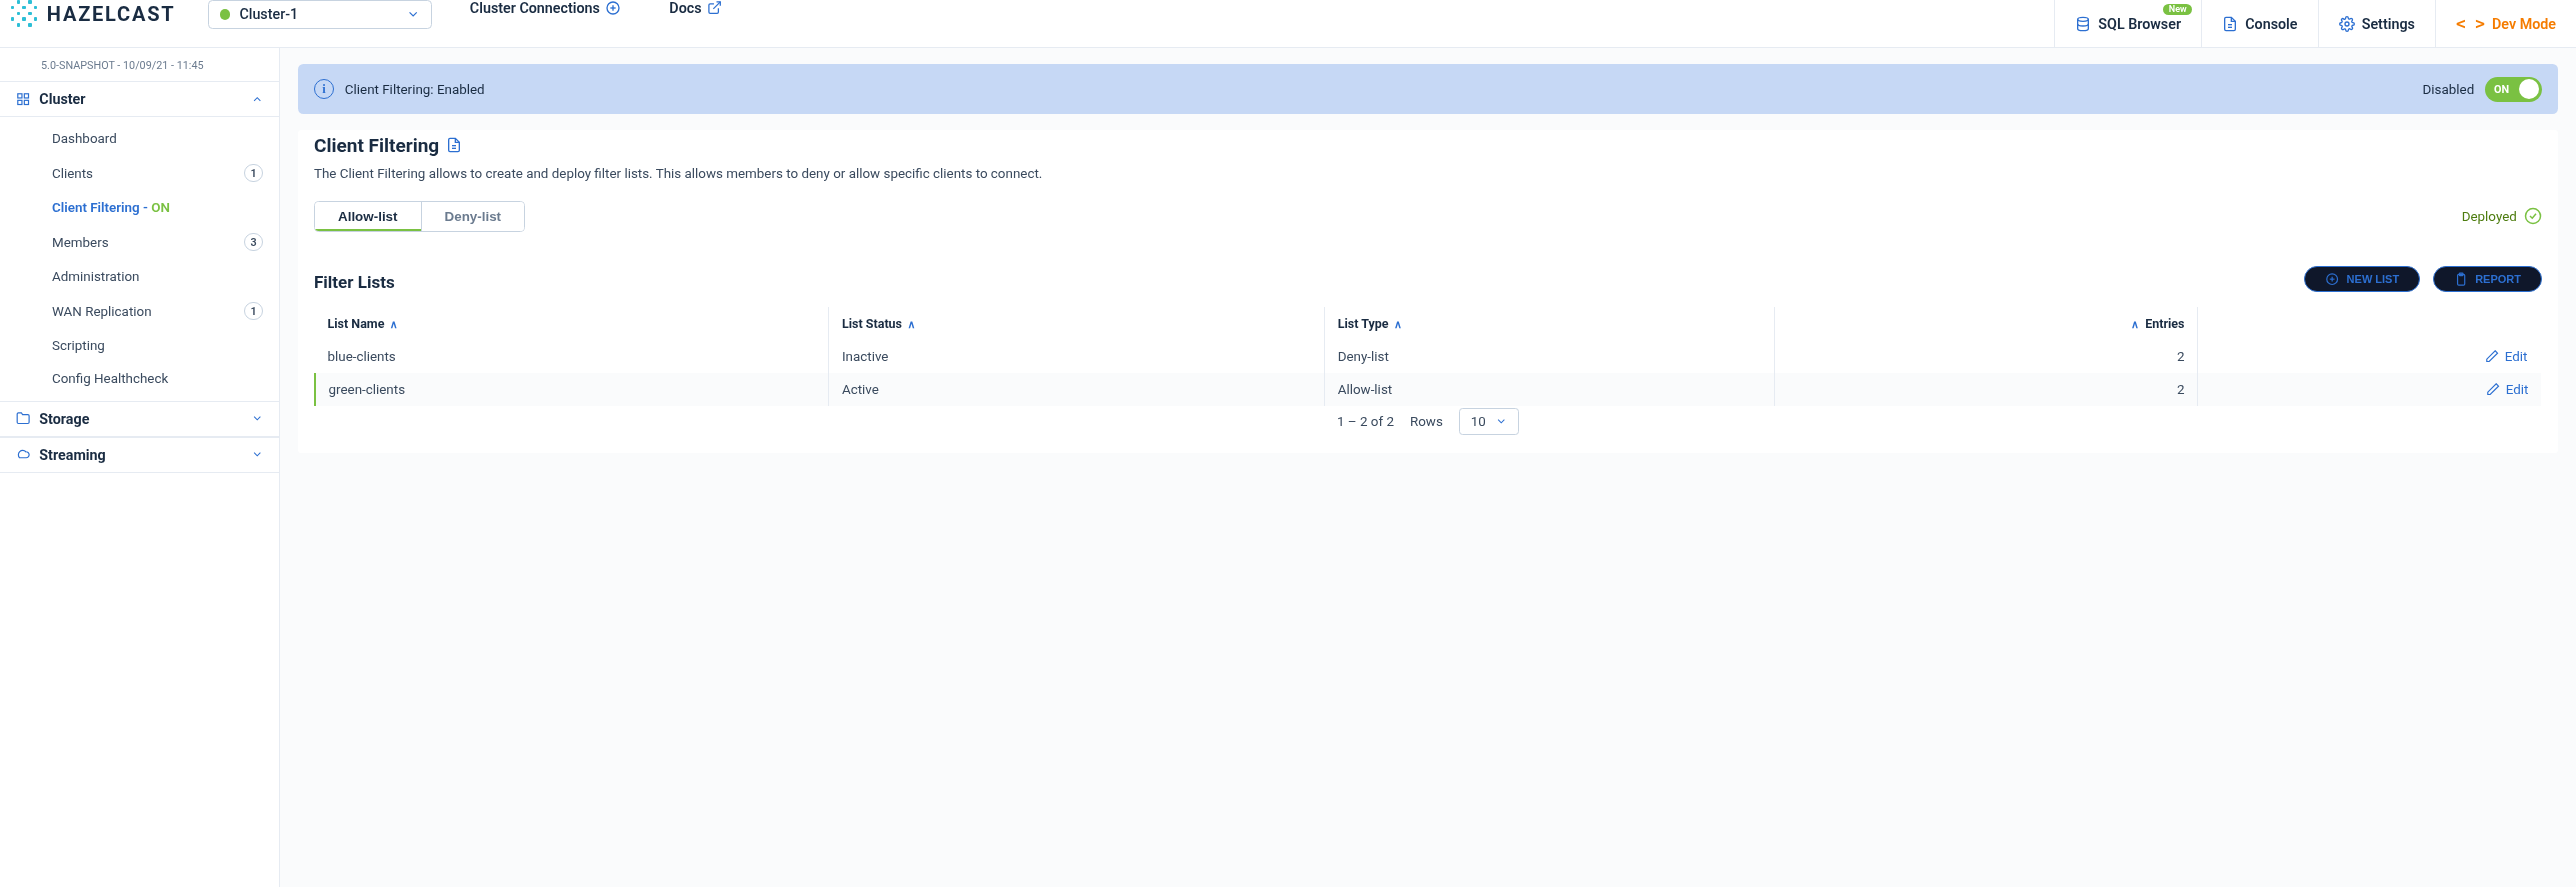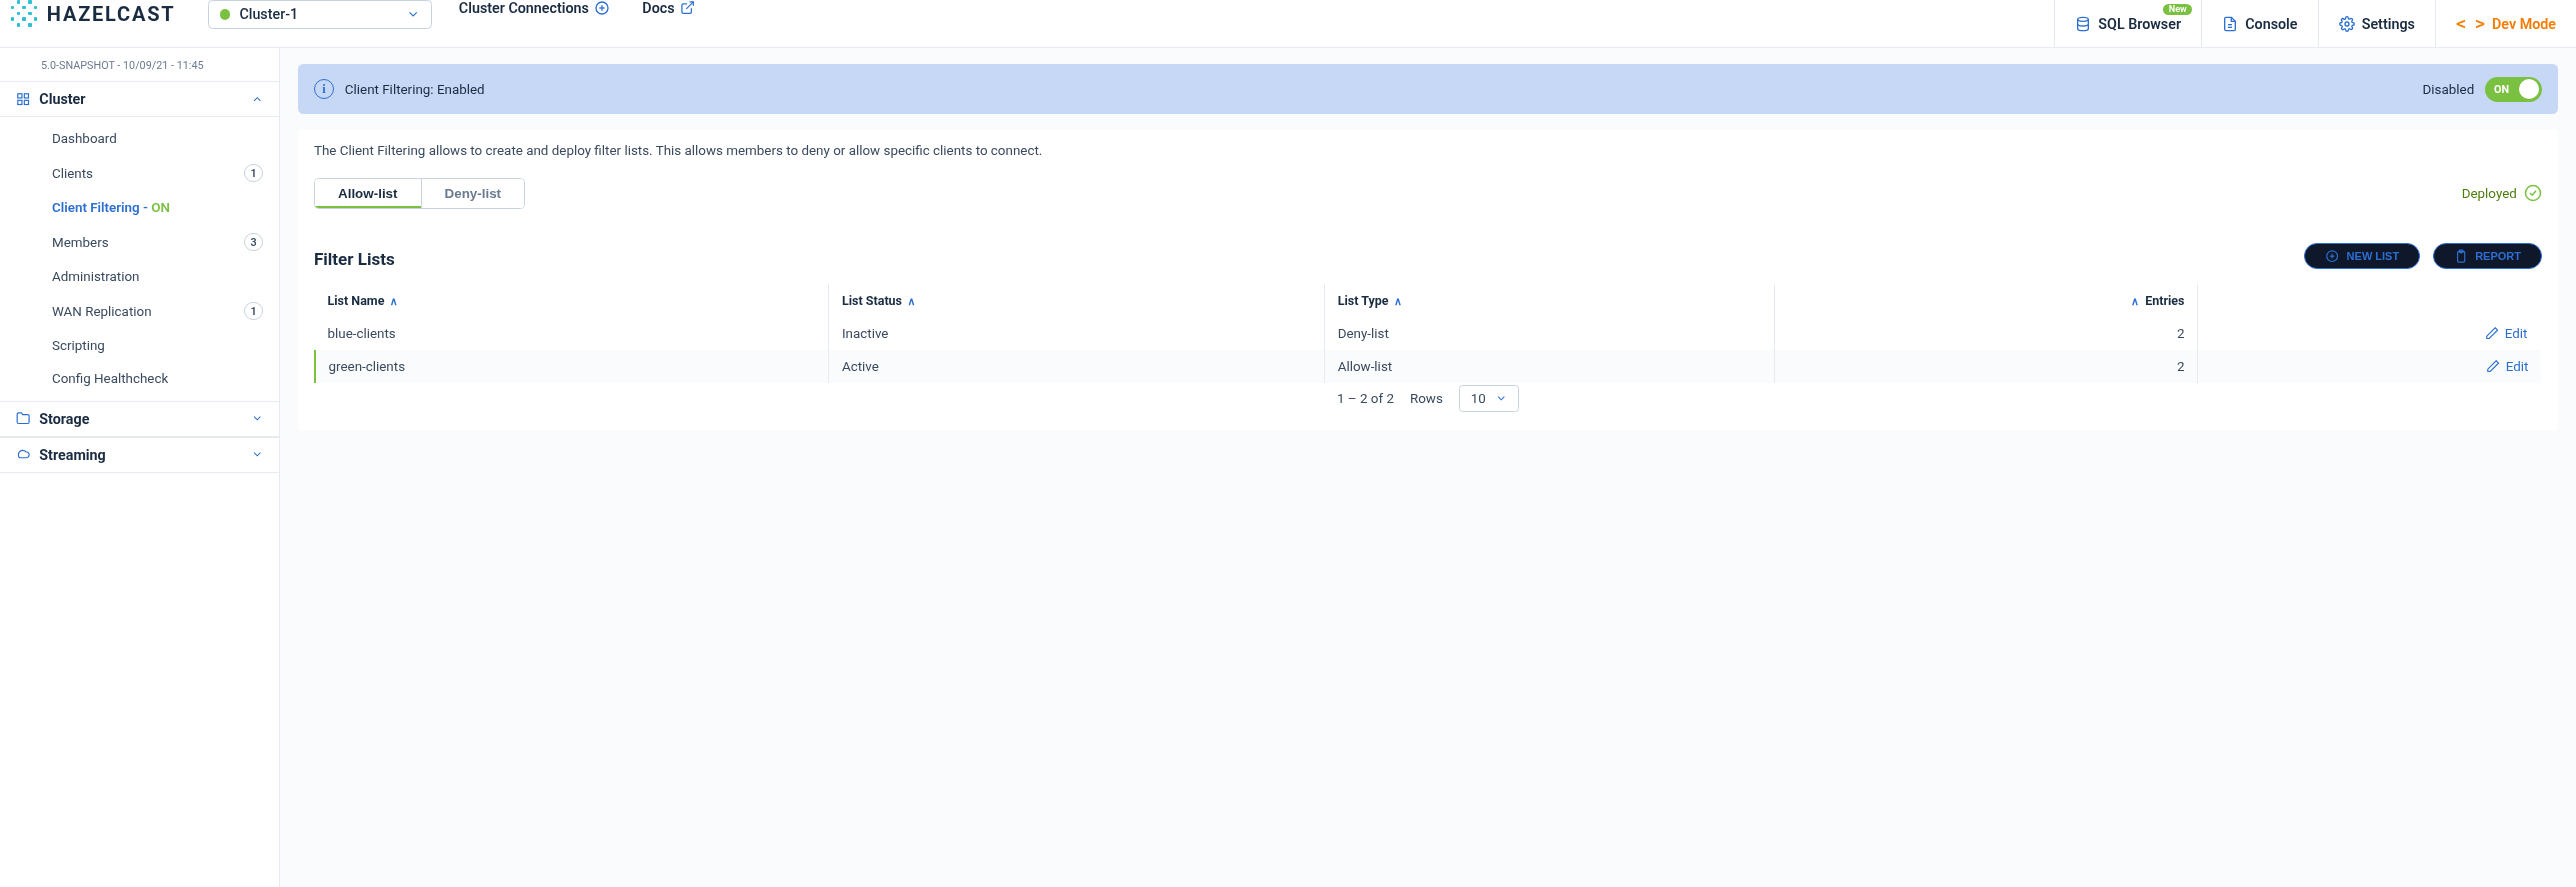--- a/index.html
+++ b/index.html
@@ -11,21 +11,21 @@
 .logo-dots { width: 27px; height: 27px; display: grid; grid-template-columns: repeat(5,1fr); grid-template-rows: repeat(5,1fr); gap: 1.8px; }
 .logo-dots span { width: 3.6px; height: 3.6px; background: #2dbfd6; border-radius: 0.9px; }
 .logo-dots span.off { visibility: hidden; }
 .logo-text { font-size: 20px; font-weight: 700; letter-spacing: 1.8px; color: #1a2c42; }
 
 .cluster-select { margin-left: 18px; display: flex; align-items: center; gap: 9px; border: 0.9px solid #c7d3e0; border-radius: 4.5px; padding: 5.4px 10.8px; min-width: 224px; cursor: pointer; }
 .cluster-select .dot { width: 10.8px; height: 10.8px; background: #7ac142; border-radius: 50%; }
 .cluster-select .name { flex: 1; font-size: 14.3px; font-weight: 500; color: #1a2c42; }
 .cluster-select .chev { color: #2c6fd1; }
 
-.nav-links { display: flex; align-items: center; gap: 32px; margin-left: 27px; }
+.nav-links { display: flex; align-items: center; gap: 48px; margin-left: 38px; }
 .nav-link { display: flex; align-items: center; gap: 5.4px; font-size: 14.3px; font-weight: 600; color: #1a2c42; cursor: pointer; }
 .nav-link .ic { color: #2c6fd1; }
 
 .header-right { margin-left: auto; display: flex; align-items: stretch; height: 100%; }
 .hbtn { display: flex; align-items: center; gap: 7.2px; padding: 12px 20px; font-size: 14.3px; font-weight: 600; border-left: 0.9px solid #e6ebf2; cursor: pointer; position: relative; }
 .hbtn .ic { color: #2c6fd1; }
 .hbtn.dev { color: #f57c00; border-left: 0.9px solid #e6ebf2; }
 .hbtn.dev .dev-ic { color: #f57c00; font-family: monospace; font-weight: bold; font-size: 16px; }
 .new-badge { position: absolute; top: 3.6px; right: 9px; background: #7ac142; color: #fff; font-size: 9px; font-weight: 600; padding: 0.9px 5.4px; border-radius: 7.2px; }
 
@@ -291,20 +291,31 @@
       <div class="right">
         <span class="disabled-label">Disabled</span>
         <div class="toggle">
           <span class="on-text">ON</span>
           <span class="knob"></span>
         </div>
       </div>
     </div>
 
     <div class="panel">
+      <div class="page-title-row">
+        <span class="page-title">Client Filtering</span>
+        <span class="doc-ic">
+          <svg width="16" height="16" viewBox="0 0 24 24" fill="none" stroke="currentColor" stroke-width="2">
+              <path d="M14 2H6a2 2 0 0 0-2 2v16a2 2 0 0 0 2 2h12a2 2 0 0 0 2-2V8z"></path>
+              <polyline points="14 2 14 8 20 8"></polyline>
+              <line x1="9" y1="13" x2="15" y2="13"></line>
+              <line x1="9" y1="17" x2="15" y2="17"></line>
+            </svg>
+        </span>
+      </div>
       <div class="page-desc">The Client Filtering allows to create and deploy filter lists. This allows members to deny or allow specific clients to connect.</div>
 
       <div class="tabs-row">
         <div class="seg">
           <button class="seg-btn active">Allow-list</button>
           <button class="seg-btn">Deny-list</button>
         </div>
         <div class="deployed">
           <span>Deployed</span>
           <span class="check-ic">

